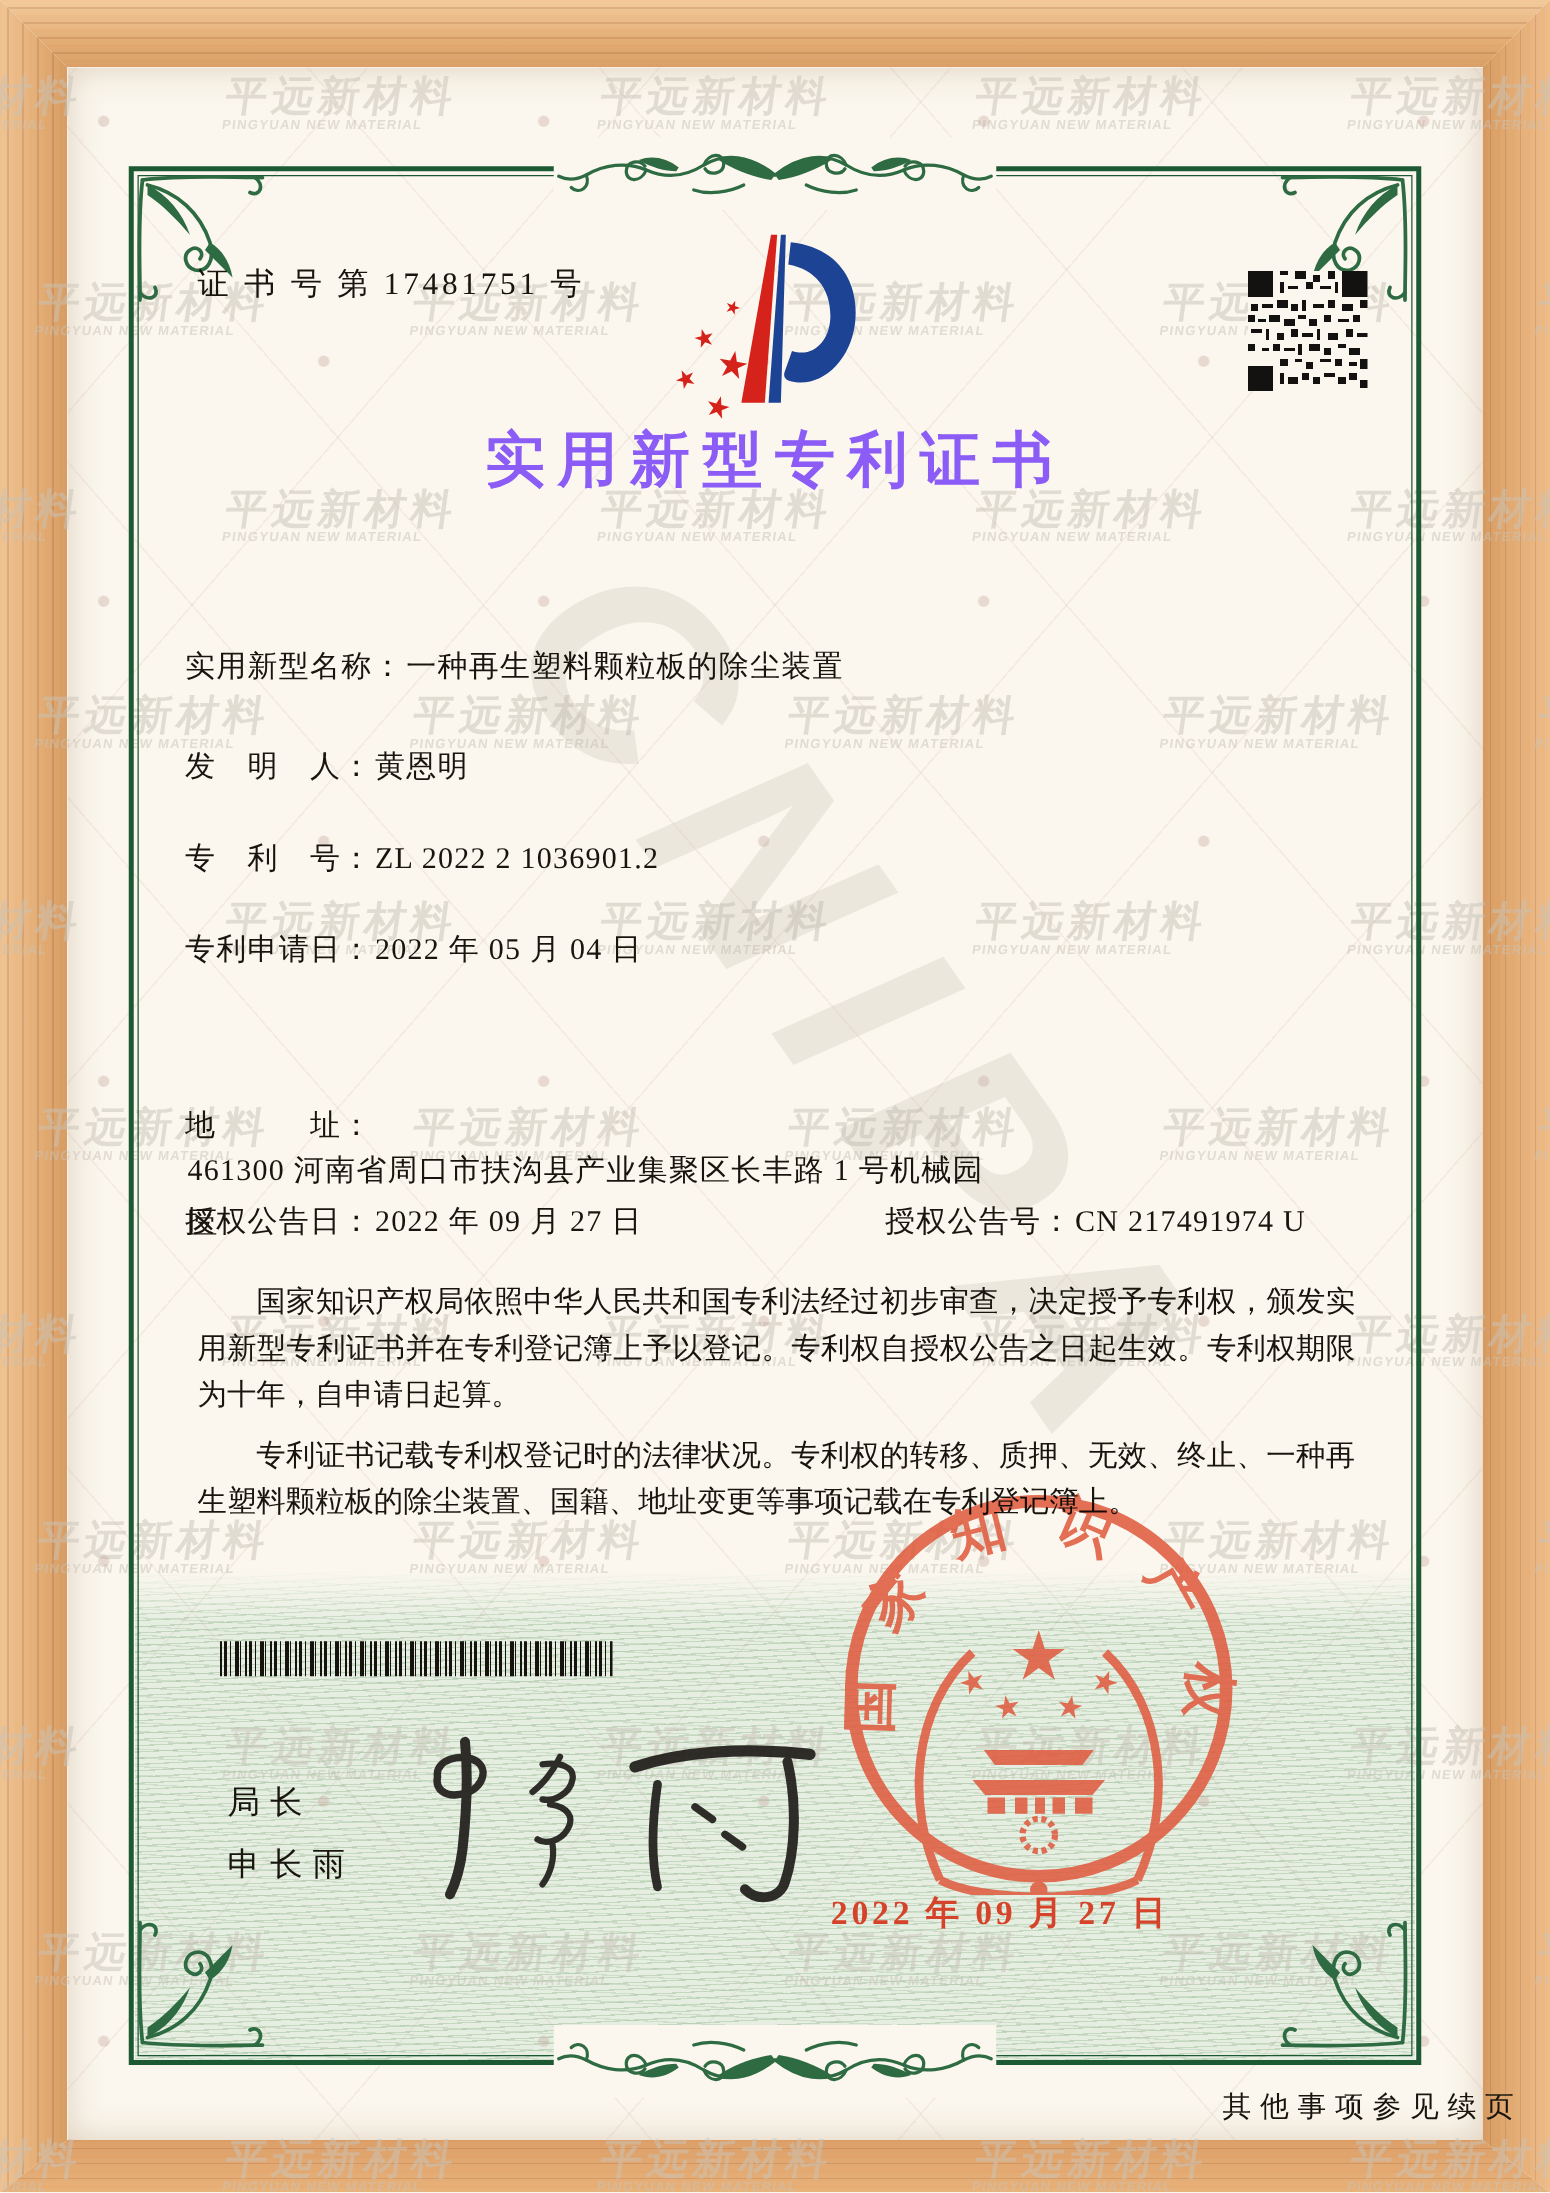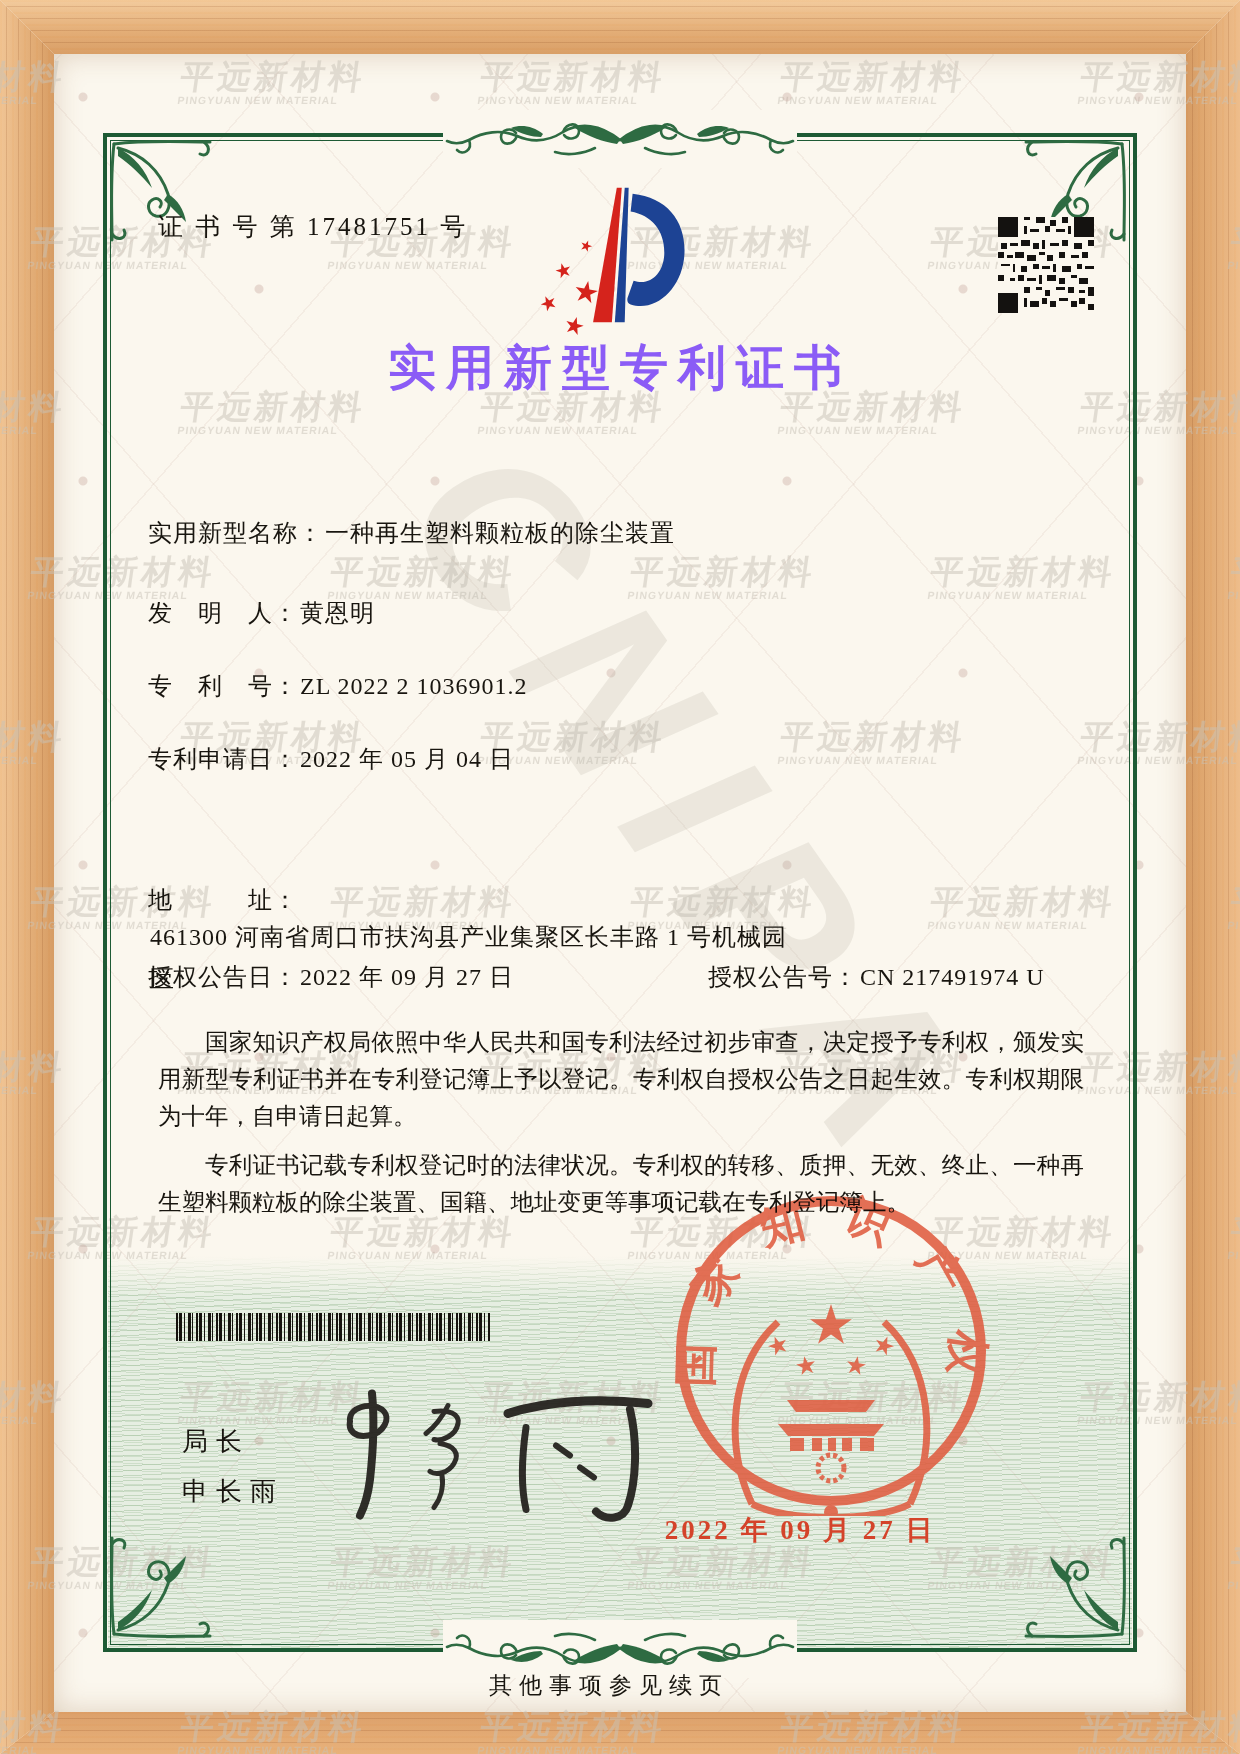--- a/index.html
+++ b/index.html
@@ -88,21 +88,21 @@
   .paras p{margin:12px;text-indent:2em;}
   .barcode{position:absolute;left:176px;top:1313px;width:314px;height:28px;
     background:repeating-linear-gradient(90deg,#16130f 0 2px,rgba(0,0,0,0) 2px 3px,#16130f 3px 6px,rgba(0,0,0,0) 6px 8px,#16130f 8px 9px,rgba(0,0,0,0) 9px 12px,#16130f 12px 15px,rgba(0,0,0,0) 15px 16px,#16130f 16px 17px,rgba(0,0,0,0) 17px 20px);}
   .director-title{position:absolute;left:182px;top:1424px;font-size:26px;letter-spacing:8px;}
   .director-name{position:absolute;left:182px;top:1474px;font-size:26px;letter-spacing:8px;}
   .signature{position:absolute;left:330px;top:1382px;width:330px;height:148px;opacity:.92;}
   .seal{position:absolute;left:666px;top:1186px;width:330px;height:330px;opacity:.87;mix-blend-mode:multiply;}
   .seal-date{position:absolute;left:640px;top:1512px;width:320px;text-align:center;
              color:#d4432a;font-size:27px;letter-spacing:3px;font-weight:bold;}
   .page-footer{position:absolute;left:103px;top:1594px;width:1034px;text-align:center;font-size:21px;letter-spacing:3px;}
-  .cont-note{position:absolute;left:0;top:1670px;width:1218px;text-align:center;font-size:23px;letter-spacing:7px;}
+  .cont-note{position:absolute;left:0;top:1670px;width:1218px;text-align:right;font-size:23px;letter-spacing:7px;}
 </style>
 </head>
 <body>
 
 <div id="page">
 
   <svg width="0" height="0" style="position:absolute" aria-hidden="true">
     <defs>
       <polygon id="starShape" points="0,-1 0.2245,-0.309 0.951,-0.309 0.3633,0.118 0.5878,0.809 0,0.382 -0.5878,0.809 -0.3633,0.118 -0.951,-0.309 -0.2245,-0.309"></polygon>
     </defs>

